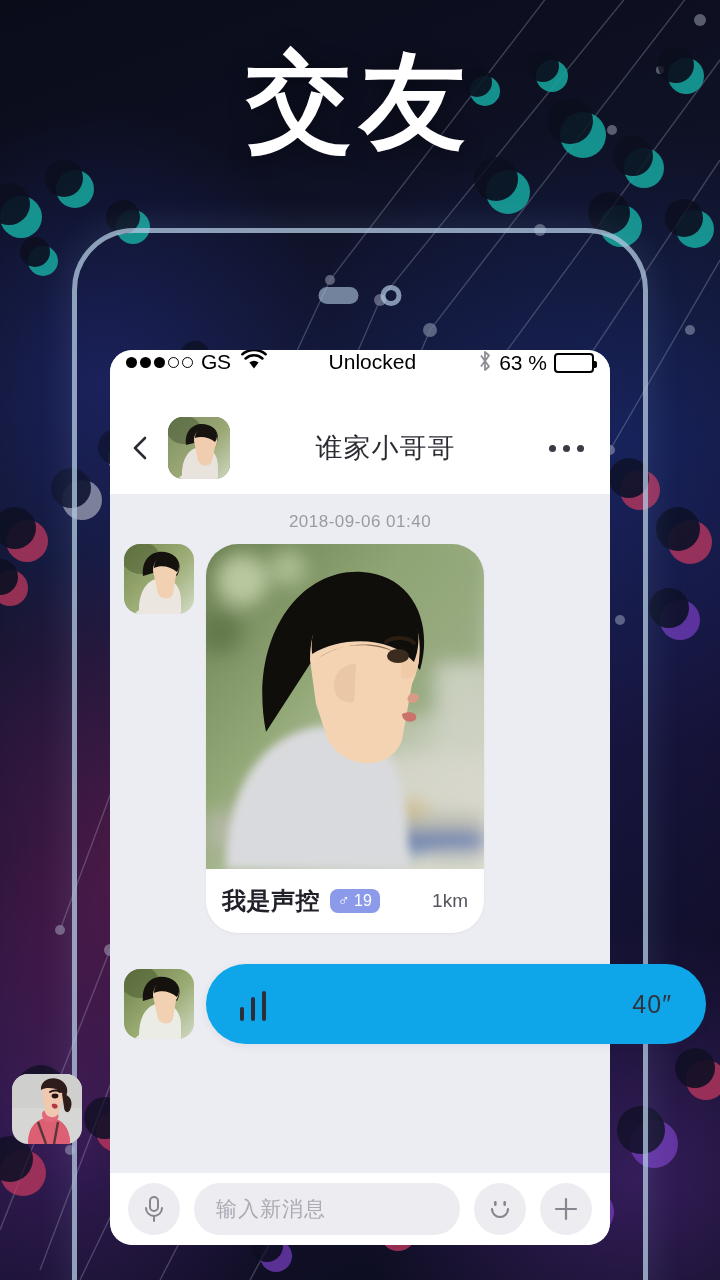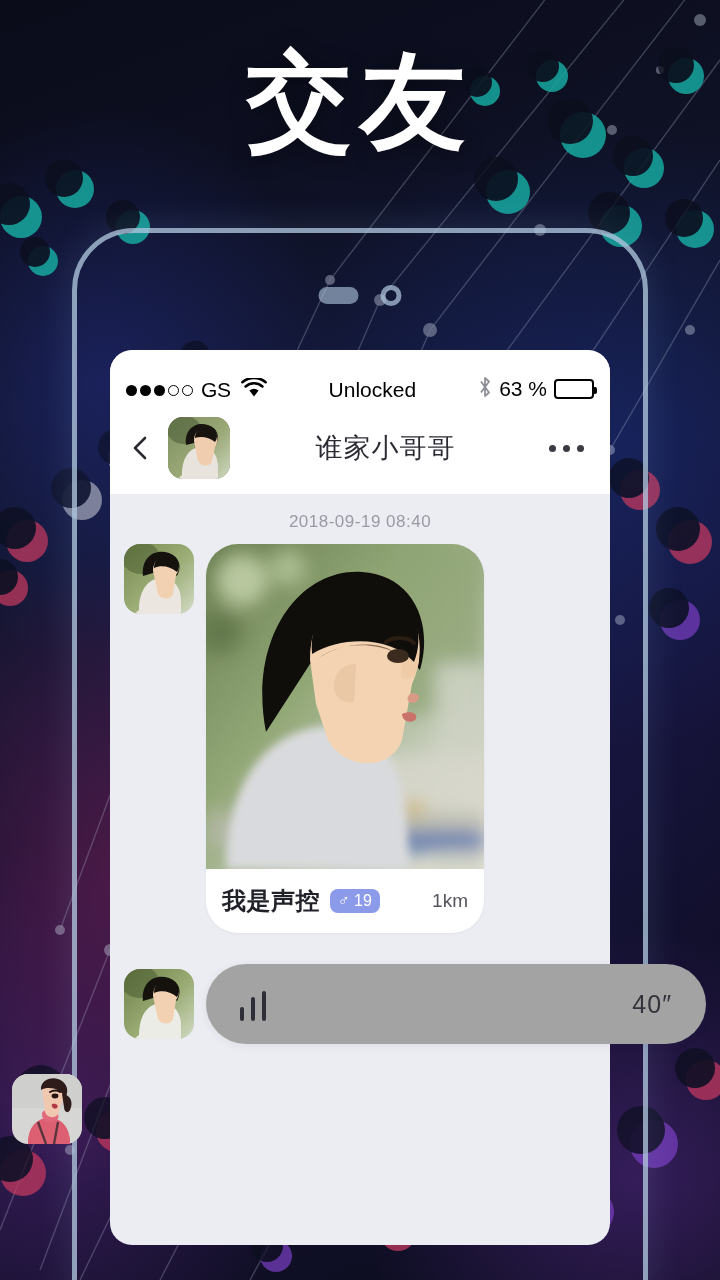--- a/index.html
+++ b/index.html
@@ -68,21 +68,21 @@
     z-index:7;
     overflow:visible;
   }
   .screen-clip{
     position:absolute;inset:0;border-radius:22px;overflow:hidden;
   }
 
   
   .statusbar{
     position:absolute;left:0;right:0;top:0;height:52px;background:#ffffff;
-    display:flex;align-items:flex-end;padding:0 16px;box-sizing:border-box;
+    display:flex;align-items:flex-start;padding:0 16px;box-sizing:border-box;
     border-radius:22px 22px 0 0;
   }
   .sb-left{display:flex;align-items:center;gap:5px;}
   .dots{display:flex;align-items:center;gap:3px;}
   .dot{width:11px;height:11px;border-radius:50%;background:#000;}
   .dot.hollow{background:transparent;border:1.6px solid #000;box-sizing:border-box;}
   .carrier{font-size:21px;color:#000;margin-left:3px;letter-spacing:-.4px;}
   .wifi{margin-left:5px;}
   .sb-center{flex:1;text-align:center;font-size:21px;color:#000;}
   .sb-right{display:flex;align-items:center;gap:7px;}
@@ -131,21 +131,21 @@
   .badge{
     display:inline-flex;align-items:center;gap:4px;
     background:#8c9aea;border-radius:8px;padding:3px 8px;color:#fff;font-size:16px;
   }
   .badge .sym{font-size:16px;line-height:1;}
   .card-dist{margin-left:auto;font-size:19px;color:#55555f;}
 
   
   .voice-row-in{position:absolute;left:14px;right:-96px;top:614px;display:flex;align-items:center;}
   .voice-in{
-    margin-left:12px;flex:1;height:80px;background:#a3a3a3;border-radius:40px;
+    margin-left:12px;flex:1;height:80px;background:#0ea5e9;border-radius:40px;
     display:flex;align-items:center;justify-content:space-between;padding:0 34px;box-sizing:border-box;
     box-shadow:0 2px 10px rgba(40,40,80,.07);
   }
   .voice-dur{font-size:25px;color:#33333c;letter-spacing:1px;}
 
   .voice-row-out{position:absolute;left:-110px;right:14px;top:724px;display:flex;align-items:center;}
   .voice-out{
     flex:1;height:80px;background:#5b2ef0;border-radius:40px;
     display:flex;align-items:center;justify-content:space-between;padding:0 34px;box-sizing:border-box;
     box-shadow:0 0 26px rgba(91,46,240,.45);
@@ -323,21 +323,21 @@
       </span>
       <span class="nav-title">谁家小哥哥</span>
       <span class="nav-more">
         <i></i>
           <i></i>
           <i></i>
       </span>
     </div>
 
     <div class="chat">
-      <div class="ts">2018-09-19  08:40</div>
+      <div class="ts">2018-09-06  01:40</div>
 
       <div class="row left">
         <span class="msg-avatar">
           <svg width="70" height="70" viewBox="0 0 70 70">
             <defs>
               <linearGradient id="gB" x1="0" y1="0" x2="1" y2="1">
                 <stop offset="0%" stop-color="#78894f"></stop>
                   <stop offset="55%" stop-color="#9dae78"></stop>
                   <stop offset="100%" stop-color="#d4dcc6"></stop>
               </linearGradient>
@@ -400,20 +400,44 @@
             <span class="badge">
               <span class="sym">♂</span>
               <span>19</span>
             </span>
             <span class="card-dist">1km</span>
           </div>
         </div>
       </div>
     </div>
 
+    <div class="inputbar">
+      <span class="circ-btn">
+        <svg width="24" height="28" viewBox="0 0 24 28">
+          <rect x="8" y="2" width="8" height="14" rx="4" stroke="#86868f" stroke-width="2" fill="none"></rect>
+          <path d="M4 13 a8 8 0 0 0 16 0" stroke="#86868f" stroke-width="2" fill="none" stroke-linecap="round"></path>
+          <path d="M12 21 L12 26" stroke="#86868f" stroke-width="2" stroke-linecap="round"></path>
+        </svg>
+      </span>
+      <span class="text-field">
+        <span>输入新消息</span>
+      </span>
+      <span class="circ-btn">
+        <svg width="28" height="28" viewBox="0 0 28 28">
+          <path d="M6 14 a8 8 0 0 0 16 0" stroke="#86868f" stroke-width="2.2" fill="none" stroke-linecap="round"></path>
+          <rect x="8" y="6" width="2.6" height="5" rx="1.3" fill="#86868f"></rect>
+          <rect x="17.4" y="6" width="2.6" height="5" rx="1.3" fill="#86868f"></rect>
+        </svg>
+      </span>
+      <span class="circ-btn">
+        <svg width="26" height="26" viewBox="0 0 26 26">
+          <path d="M13 3 L13 23 M3 13 L23 13" stroke="#86868f" stroke-width="2.2" stroke-linecap="round"></path>
+        </svg>
+      </span>
+    </div>
   </div>
 
   <div class="voice-row-in">
     <span class="msg-avatar">
       <svg width="70" height="70" viewBox="0 0 70 70">
         <defs>
           <linearGradient id="gC" x1="0" y1="0" x2="1" y2="1">
             <stop offset="0%" stop-color="#6f8149"></stop>
               <stop offset="55%" stop-color="#9aab74"></stop>
               <stop offset="100%" stop-color="#d2dbc4"></stop>

